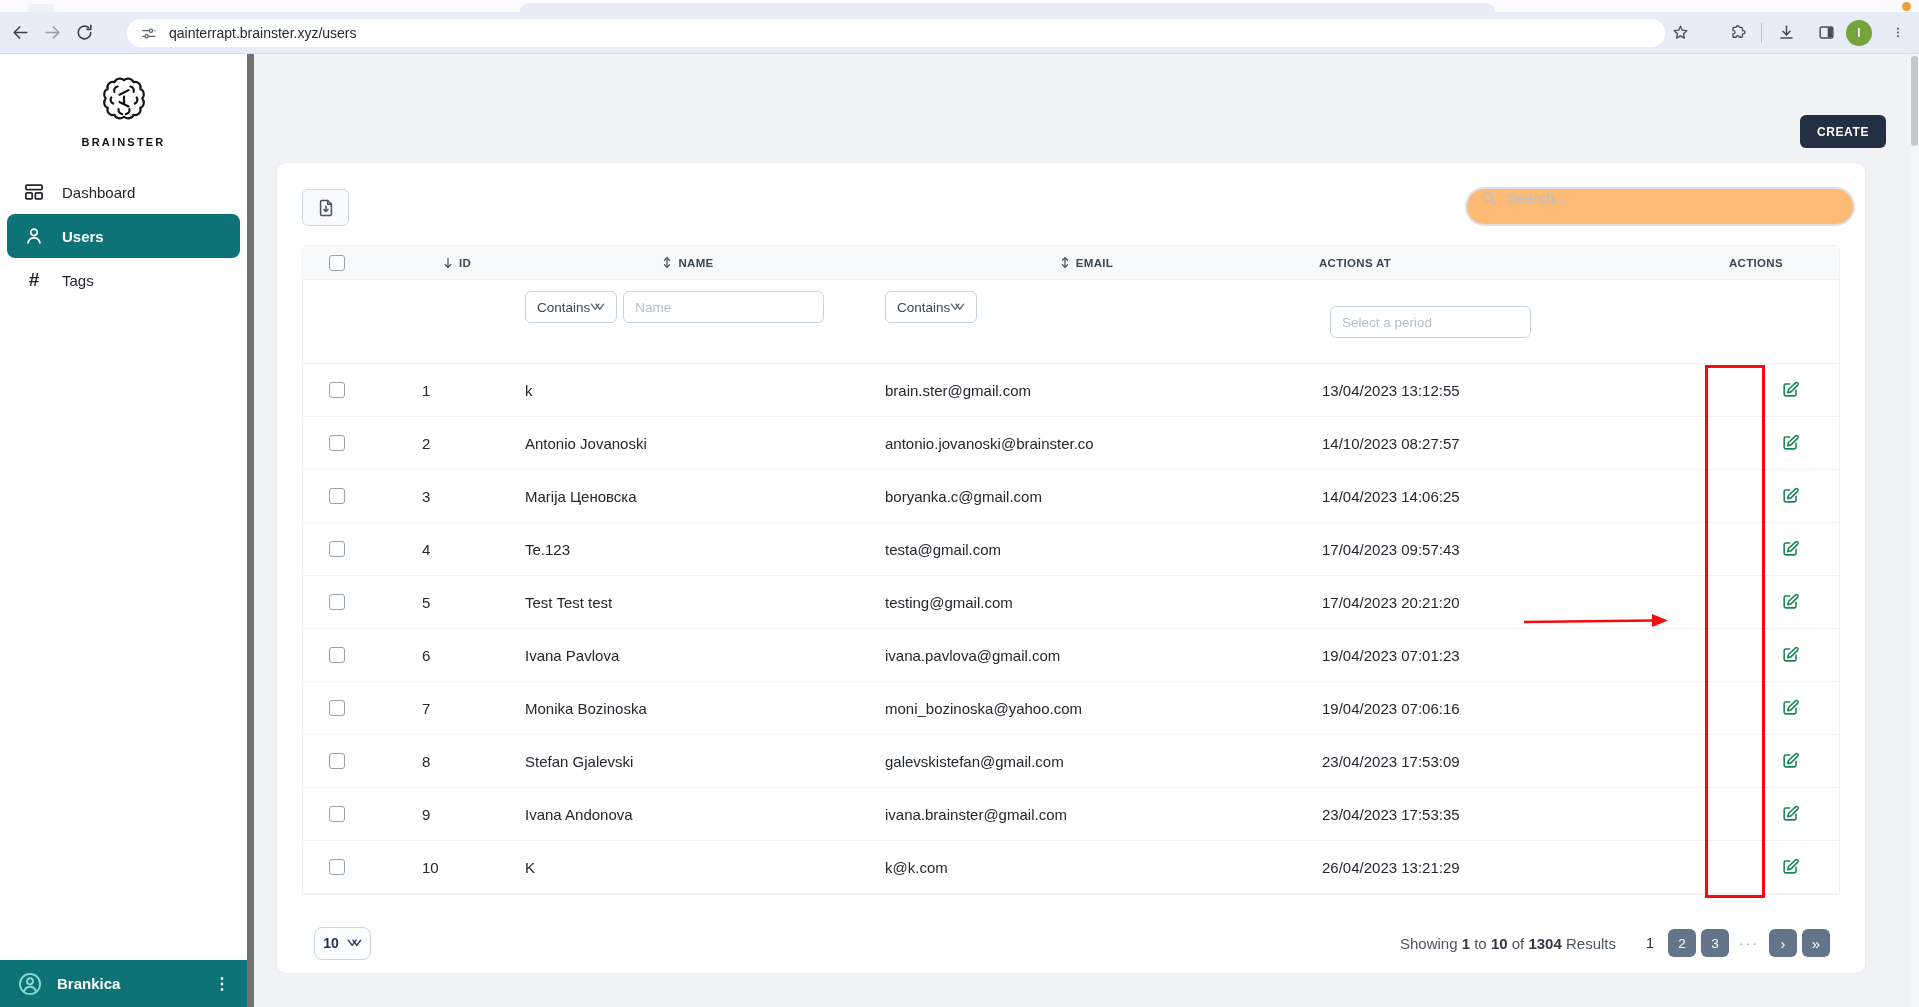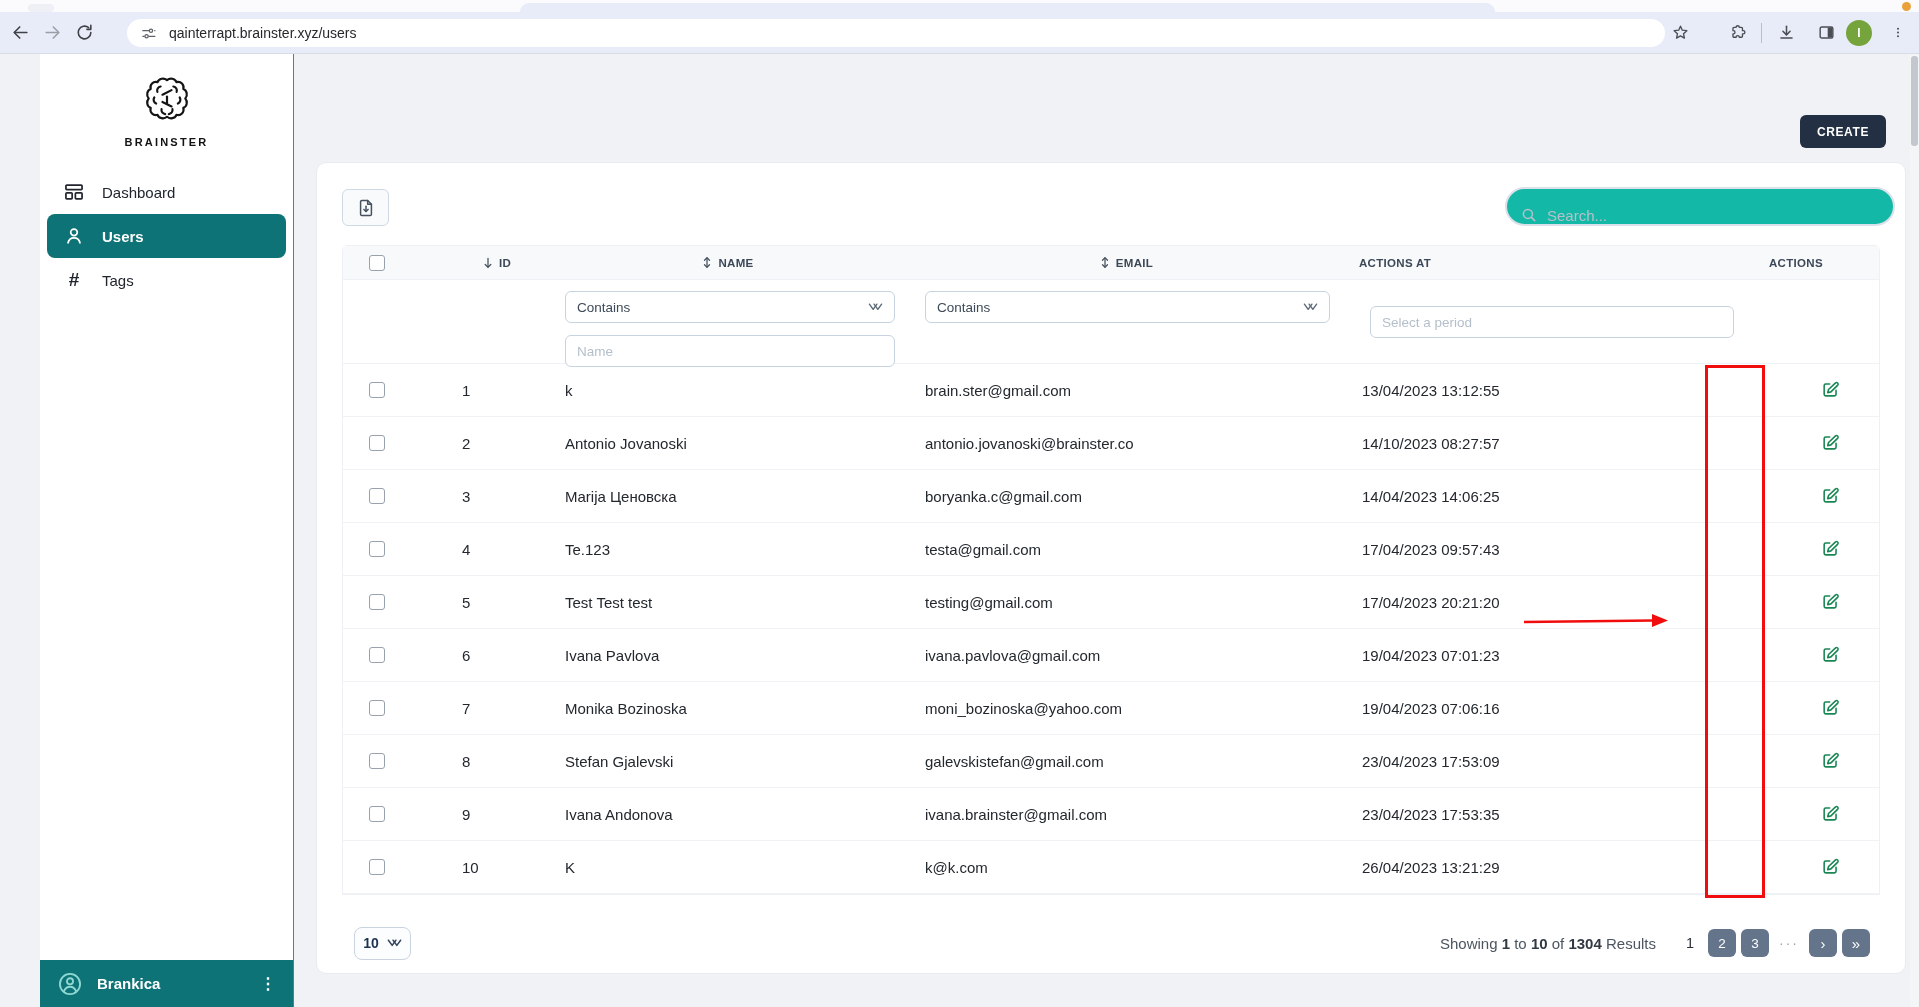--- a/index.html
+++ b/index.html
@@ -19,57 +19,57 @@
   .i-star { left:1670px; } .i-puzzle { left:1728px; }
   .tb-divider { position:absolute; left:1761px; top:11px; width:1px; height:20px; background:#b9bfcc; }
   .i-down { left:1776px; } .i-panel { left:1816px; } .i-dots { left:1891px; width:14px; }
   .url-pill { position:absolute; left:127px; top:7px; width:1538px; height:28px; background:#fff; border-radius:14px; display:flex; align-items:center; padding:0 13px; gap:12px; }
   .url-pill svg { width:17px; height:17px; }
   .url-text { font-size:14px; color:#26282c; }
   .avatar { position:absolute; left:1846px; top:8px; width:26px; height:26px; border-radius:50%; background:#76a43c; color:#fff; font-size:12px; font-weight:700; display:flex; align-items:center; justify-content:center; border:none; }
 
   
   .app { display:flex; height:953px; }
-  .sidebar { flex:0 0 254px; width:254px; background:#fff; border-right:1px solid #737373; position:relative;margin-left:40px; }
+  .sidebar { flex:0 0 254px; width:254px; background:#fff; border-right:7px solid #737373; position:relative; }
   .logo-wrap { text-align:center; padding-top:20px; }
   .logo-wrap svg { width:58px; height:54px; }
   .brand { font-size:11px; font-weight:700; letter-spacing:2.2px; color:#131313; margin-top:4px; }
   .nav { margin-top:22px; }
   .nav-item { height:44px; display:flex; align-items:center; gap:17px; padding-left:16px; margin:0 7px; border-radius:8px; font-size:15px; color:#21262e; cursor:pointer; }
   .nav-item svg { width:22px; height:22px; flex:0 0 22px; }
   .nav-item.active { background:#0d7377; color:#ffffff; font-weight:700; }
   .hash-glyph { font-size:19px; font-weight:700; width:22px; text-align:center; }
   .sidebar-user { position:absolute; left:0; right:0; bottom:0; height:47px; background:#0d7377; display:flex; align-items:center; padding:0 17px; gap:14px; color:#fff; }
   .sidebar-user svg { width:26px; height:26px; }
   .sidebar-user .name { font-size:15px; font-weight:700; }
   .kebab { margin-left:auto; background:none; border:none; color:#fff; font-size:16px; font-weight:700; }
 
   
   .content { flex:1; position:relative; background:#f1f2f5; }
   .create-btn { position:absolute; top:61px; right:33px; height:33px; padding:0 17px; background:#233043; color:#fff; border:none; border-radius:6px; font-size:12px; font-weight:700; letter-spacing:.6px; }
   .card { position:absolute; left:22px; top:108px; width:1590px; height:812px; background:#fff; border:1px solid #e9ebef; border-radius:10px; }
   .export-btn { position:absolute; left:25px; top:26px; width:47px; height:37px; background:#f8fafc; border:1px solid #cfd9e4; border-radius:6px; display:flex; align-items:center; justify-content:center; color:#46525f; }
   .export-btn svg { width:20px; height:20px; }
-  .search-box { position:absolute; top:24px; right:10px; width:390px; height:39px; border:2px solid #dbe1e8; border-radius:20px; display:flex; align-items:flex-end; padding:0 13px; gap:9px; background:#14b8a6; }
+  .search-box { position:absolute; top:24px; right:10px; width:390px; height:39px; border:2px solid #dbe1e8; border-radius:20px; display:flex; align-items:flex-start; padding:0 13px; gap:9px; background:#fdba74; }
   .search-box svg { width:18px; height:18px; }
   .search-box input { border:none; outline:none; flex:1; font-size:15px; color:#3a424c; background:transparent; }
   .search-box input::placeholder { color:#b7c0ca; }
 
   
   .table { position:absolute; left:25px; right:25px; top:82px; border:1px solid #edf0f4; border-radius:6px 6px 0 0; }
   .grid-row { display:grid; grid-template-columns:92px 100px 362px 435px 432px 1fr; }
   .thead { height:34px; background:#f8f9fb; align-items:center; color:#3c4857; font-size:11.5px; font-weight:700; letter-spacing:.3px; border-bottom:1px solid #eef1f5; }
   .th { display:flex; align-items:center; gap:7px; }
   .th.c-check { padding-left:26px; }
   .th.c-id, .th.c-name, .th.c-email { padding-left:25px;justify-content:center; }
   .th.c-created { padding-left:27px; }
   .th.c-actions { padding-left:5px; }
   .sort-ic { display:flex; }
   .filters { height:84px; padding-top:11px; border-bottom:1px solid #eef1f5; }
-  .f-cell { display:flex; flex-direction:column; gap:12px; }
+  .f-cell { display:flex; gap:6px; }
   .f-name { padding-left:30px; padding-right:2px; }
   .f-email { padding-left:28px; padding-right:2px; }
   .f-created { padding-left:38px; padding-right:30px; }
   .op-select { height:32px; border:1px solid #c7d3e0; border-radius:6px; background:#fff; display:flex; align-items:center; justify-content:space-between; padding:0 11px; font-size:13.5px; color:#3d4a57; }
   .f-input { height:32px; border:1px solid #c7d3e0; border-radius:6px; padding:0 11px; font-size:13.5px; color:#3d4a57; outline:none; }
   .f-input::placeholder { color:#b4bfca; }
   .f-created .f-input { margin-top:15px; }
   .tr { height:53px; align-items:center; border-bottom:1px solid #f0f2f5; font-size:15px; color:#23282e; }
   .td.c-check { padding-left:26px; display:flex; align-items:center; }
   .td.c-id { padding-left:27px; }

